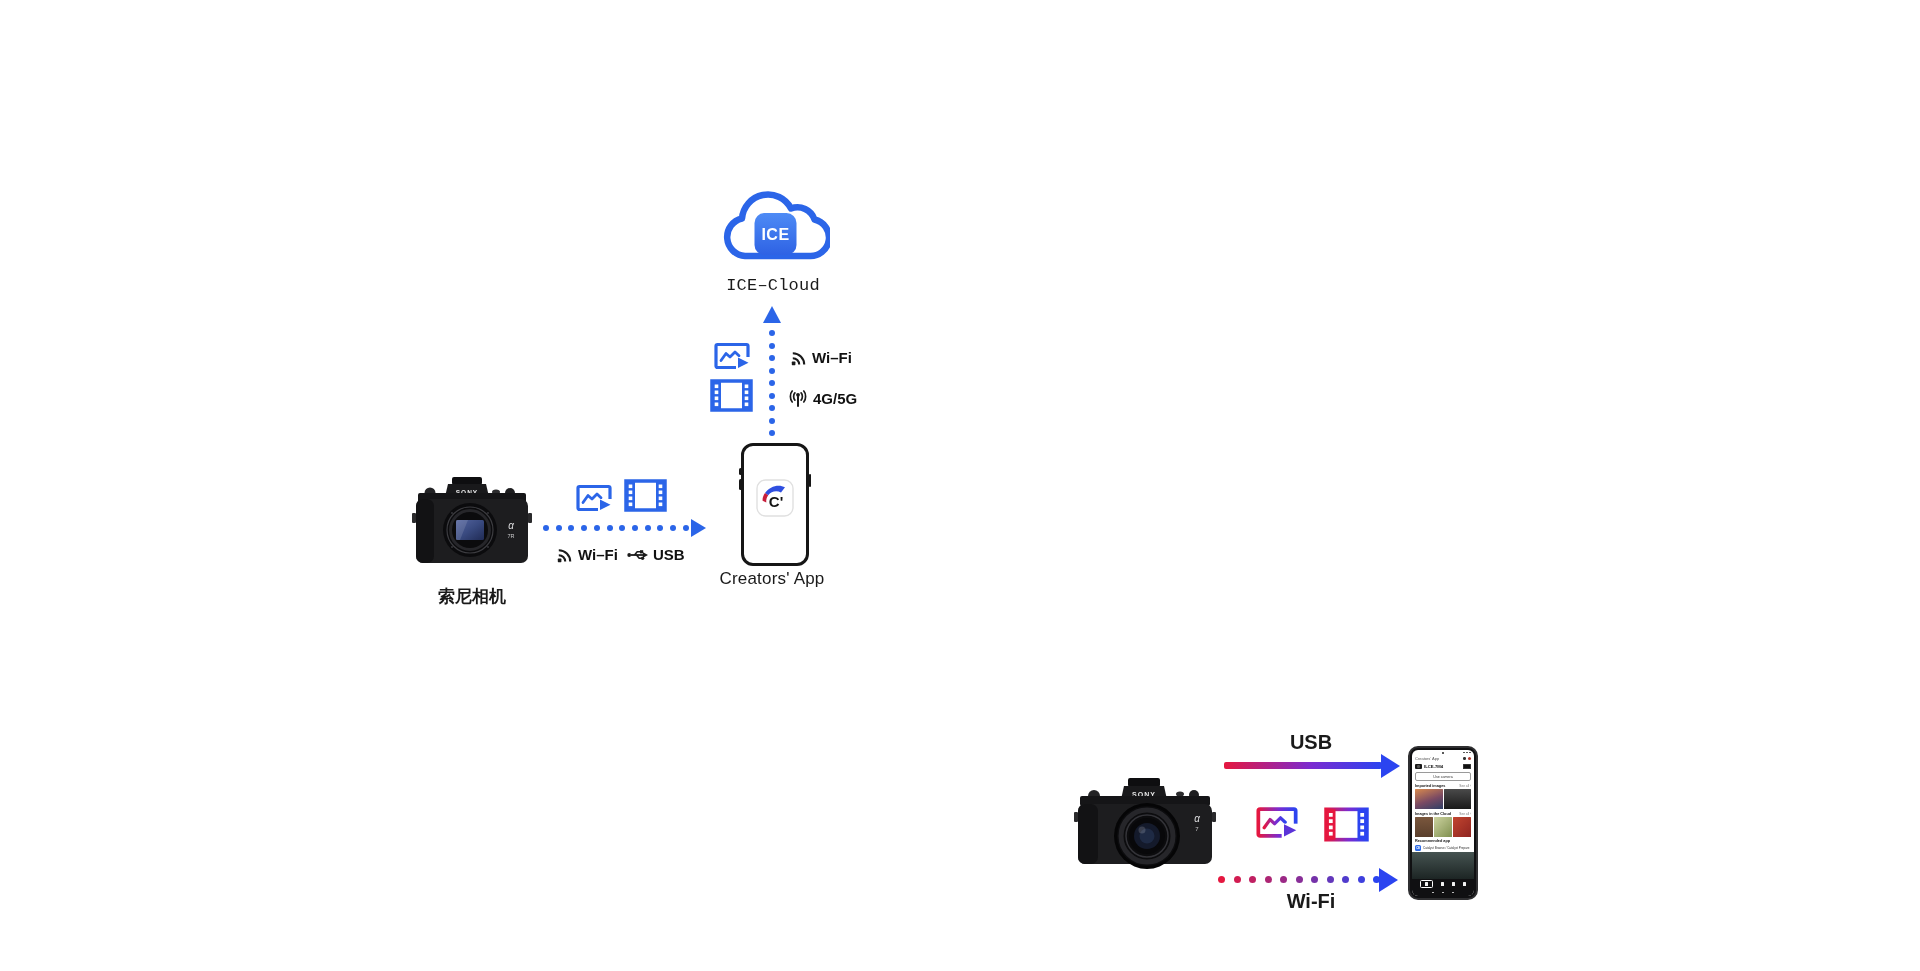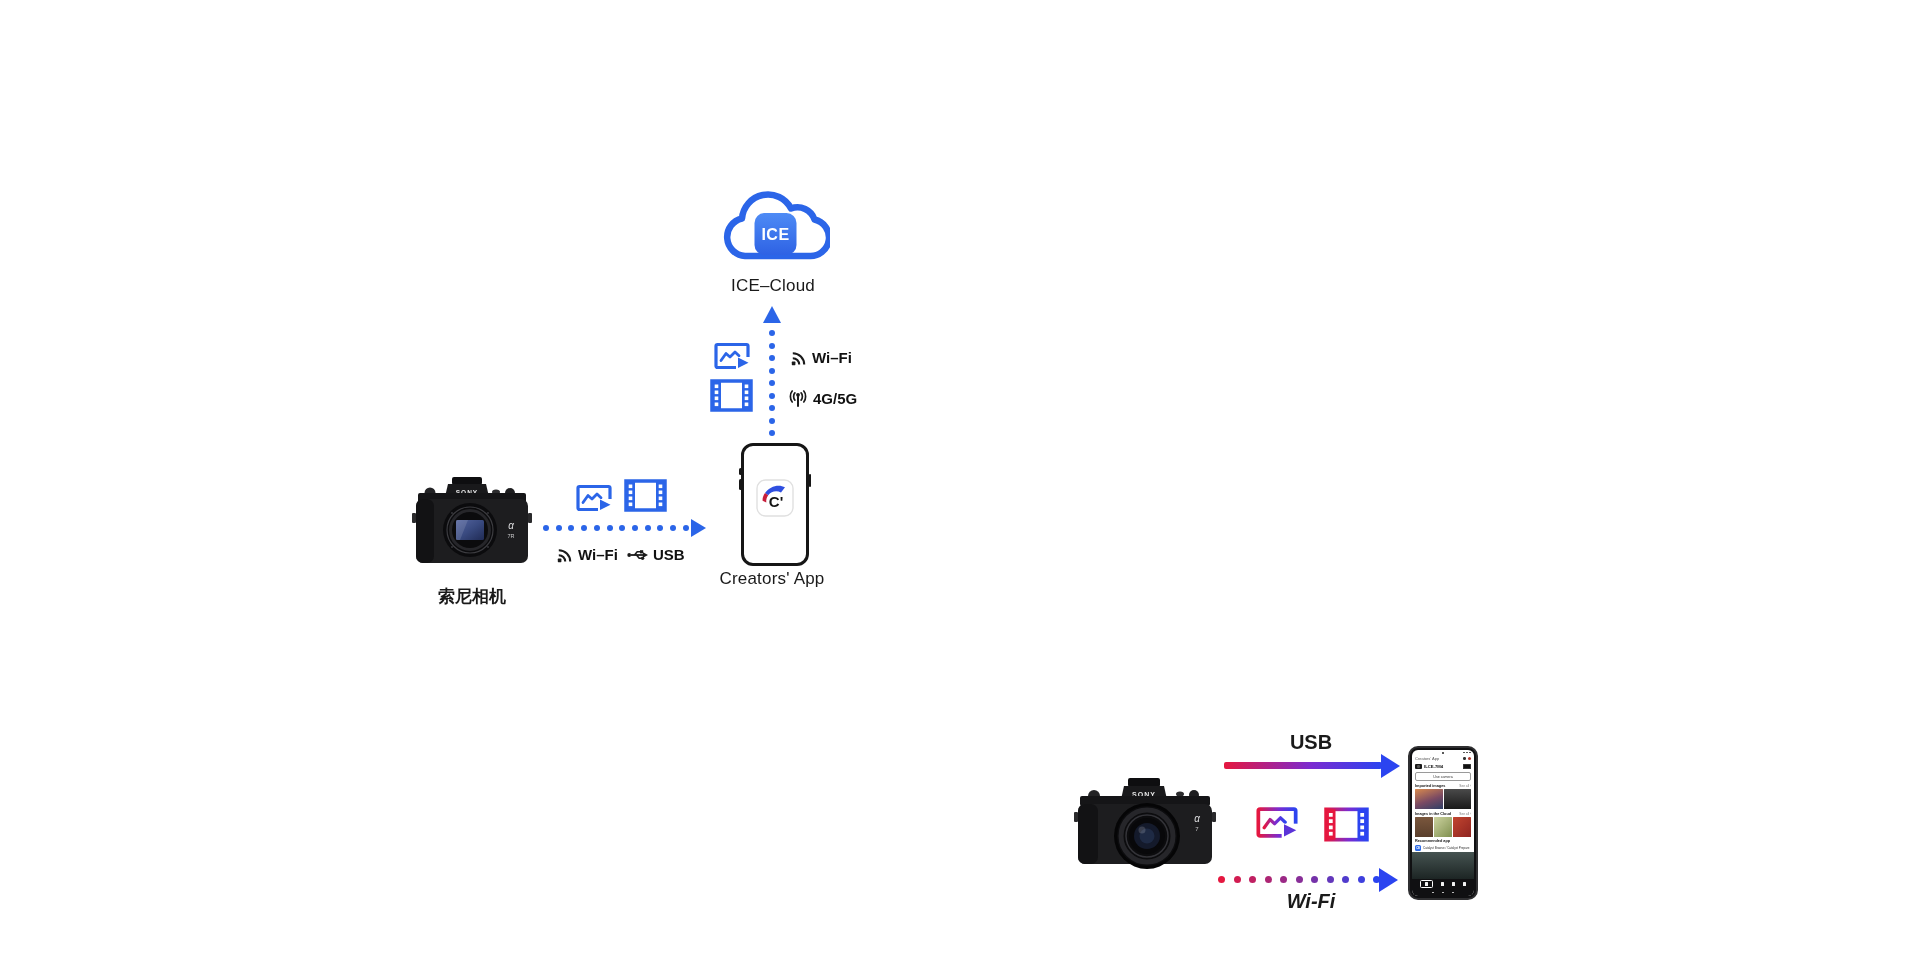--- a/index.html
+++ b/index.html
@@ -78,21 +78,21 @@
       <defs>
         <linearGradient id="iceg" x1="0" y1="0" x2="0" y2="1">
           <stop offset="0" stop-color="#4E8BF5"></stop>
             <stop offset="1" stop-color="#2E62E4"></stop>
         </linearGradient>
       </defs>
       <path d="M33,70 a19,19 0 0 1 -3,-37.5 a26,26 0 0 1 49,-10 a18,18 0 0 1 23.5,11 a18.5,18.5 0 0 1 -5.5,36.5 z" fill="#ffffff" stroke="#2B65E8" stroke-width="6.5" stroke-linejoin="round" stroke-linecap="round"></path>
       <rect x="42.5" y="27" width="42" height="42" rx="10" fill="url(#iceg)"></rect>
       <text x="63.5" y="54" text-anchor="middle" font-size="16" font-weight="bold" fill="#ffffff" letter-spacing="0.5">ICE</text>
     </svg>
-    <div class="lbl lbl-md" style="left:693px;top:276px;width:160px;">ICE–Cloud</div>
+    <div class="lbl lbl-md" style="left:693px;top:276px;width:160px;font-family:Liberation Mono, monospace;">ICE–Cloud</div>
 
     <div class="abs tri-up" style="left:763px;top:306px;"></div>
     <div class="dotline v" style="left:769px;top:330px;height:106px;width:6px;">
         <span class="dot" style="height: 6px; width: 6px; background: rgb(43, 101, 232);"></span>
         <span class="dot" style="height: 6px; width: 6px; background: rgb(43, 101, 232);"></span>
         <span class="dot" style="height: 6px; width: 6px; background: rgb(43, 101, 232);"></span>
         <span class="dot" style="height: 6px; width: 6px; background: rgb(43, 101, 232);"></span>
         <span class="dot" style="height: 6px; width: 6px; background: rgb(43, 101, 232);"></span>
         <span class="dot" style="height: 6px; width: 6px; background: rgb(43, 101, 232);"></span>
         <span class="dot" style="height: 6px; width: 6px; background: rgb(43, 101, 232);"></span>
@@ -321,21 +321,21 @@
         <span class="dot" style="height: 7px; width: 7px; background: rgb(173, 37, 116);"></span>
         <span class="dot" style="height: 7px; width: 7px; background: rgb(155, 41, 134);"></span>
         <span class="dot" style="height: 7px; width: 7px; background: rgb(136, 46, 152);"></span>
         <span class="dot" style="height: 7px; width: 7px; background: rgb(117, 50, 169);"></span>
         <span class="dot" style="height: 7px; width: 7px; background: rgb(99, 55, 187);"></span>
         <span class="dot" style="height: 7px; width: 7px; background: rgb(80, 59, 205);"></span>
         <span class="dot" style="height: 7px; width: 7px; background: rgb(62, 64, 222);"></span>
         <span class="dot" style="height: 7px; width: 7px; background: rgb(43, 68, 240);"></span>
       </div>
     <div class="abs tri-right-big" style="left:1379px;top:868px;"></div>
-    <div class="lbl lbl-bold" style="left:1236px;top:890px;width:150px;font-style:italic;">Wi-Fi</div>
+    <div class="lbl lbl-bold" style="left:1236px;top:890px;width:150px;">Wi-Fi</div>
 
     <div class="phone2" style="left:1408px;top:746px;">
       <div class="p2-screen">
         <div class="p2-punch"></div>
         <div class="p2-status">
             <i></i>
             <i></i>
             <i></i>
           </div>
         <div class="p2-header">

